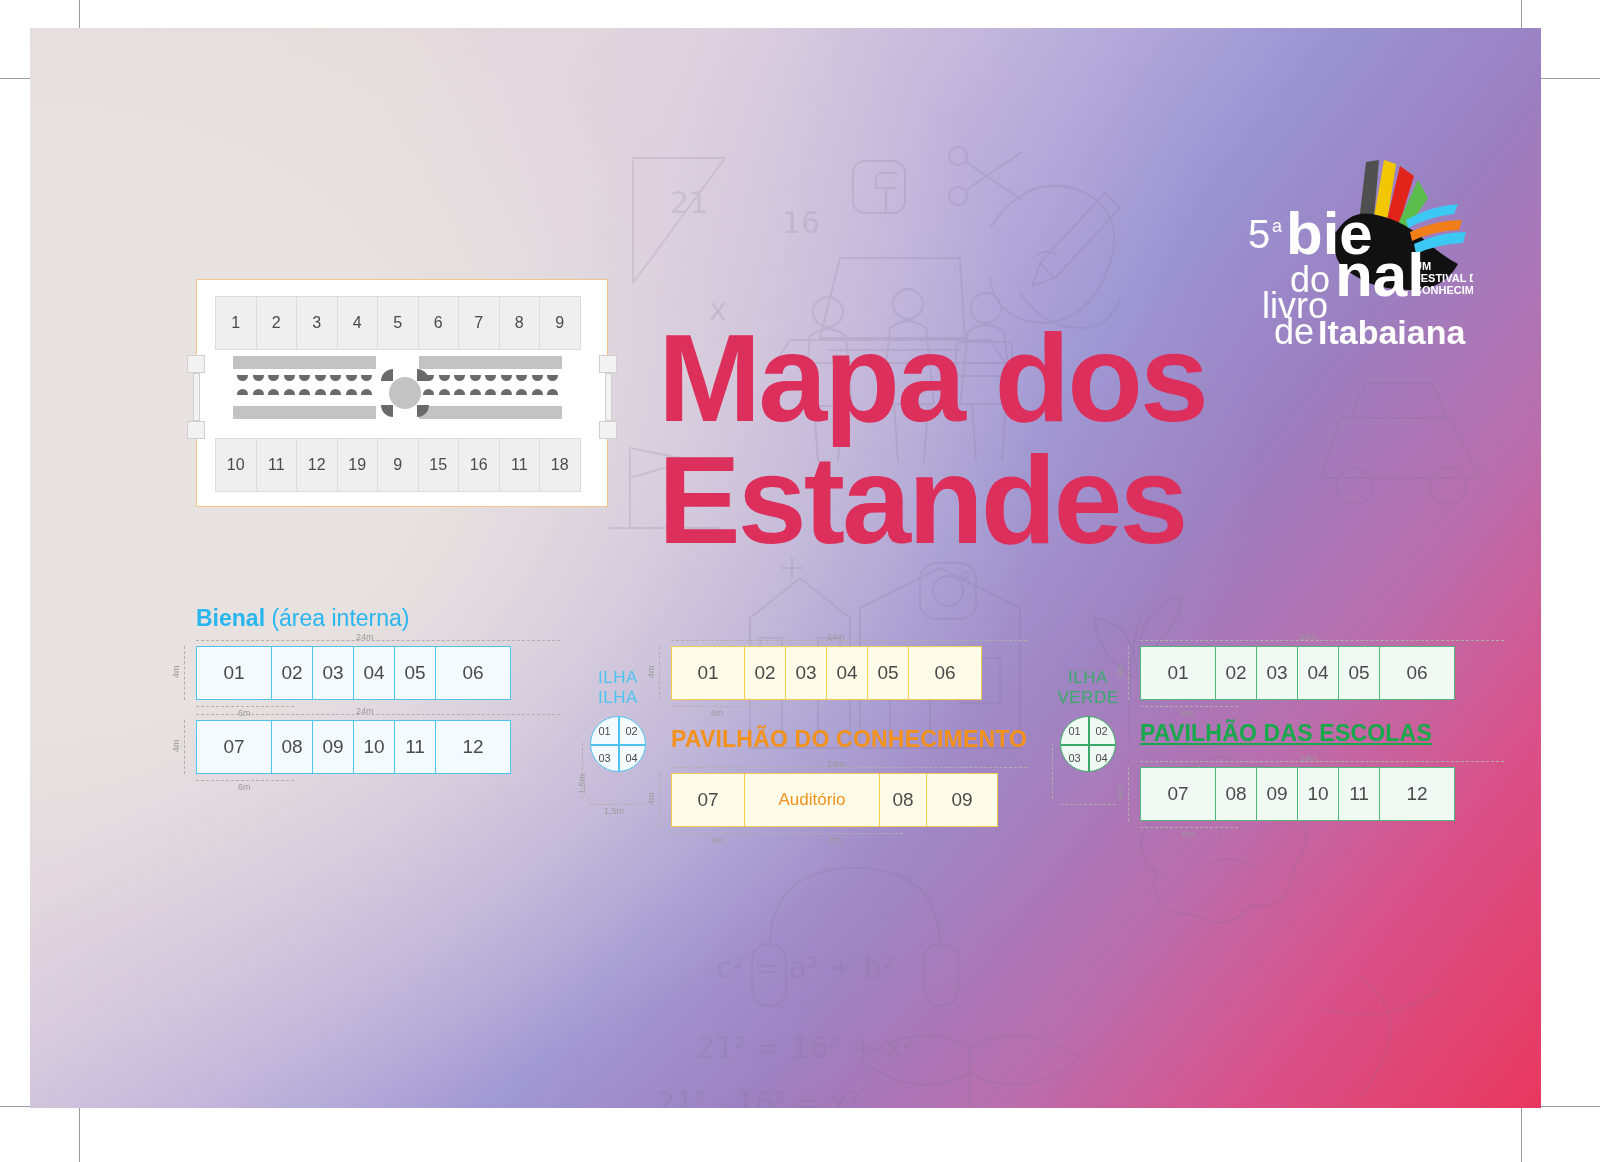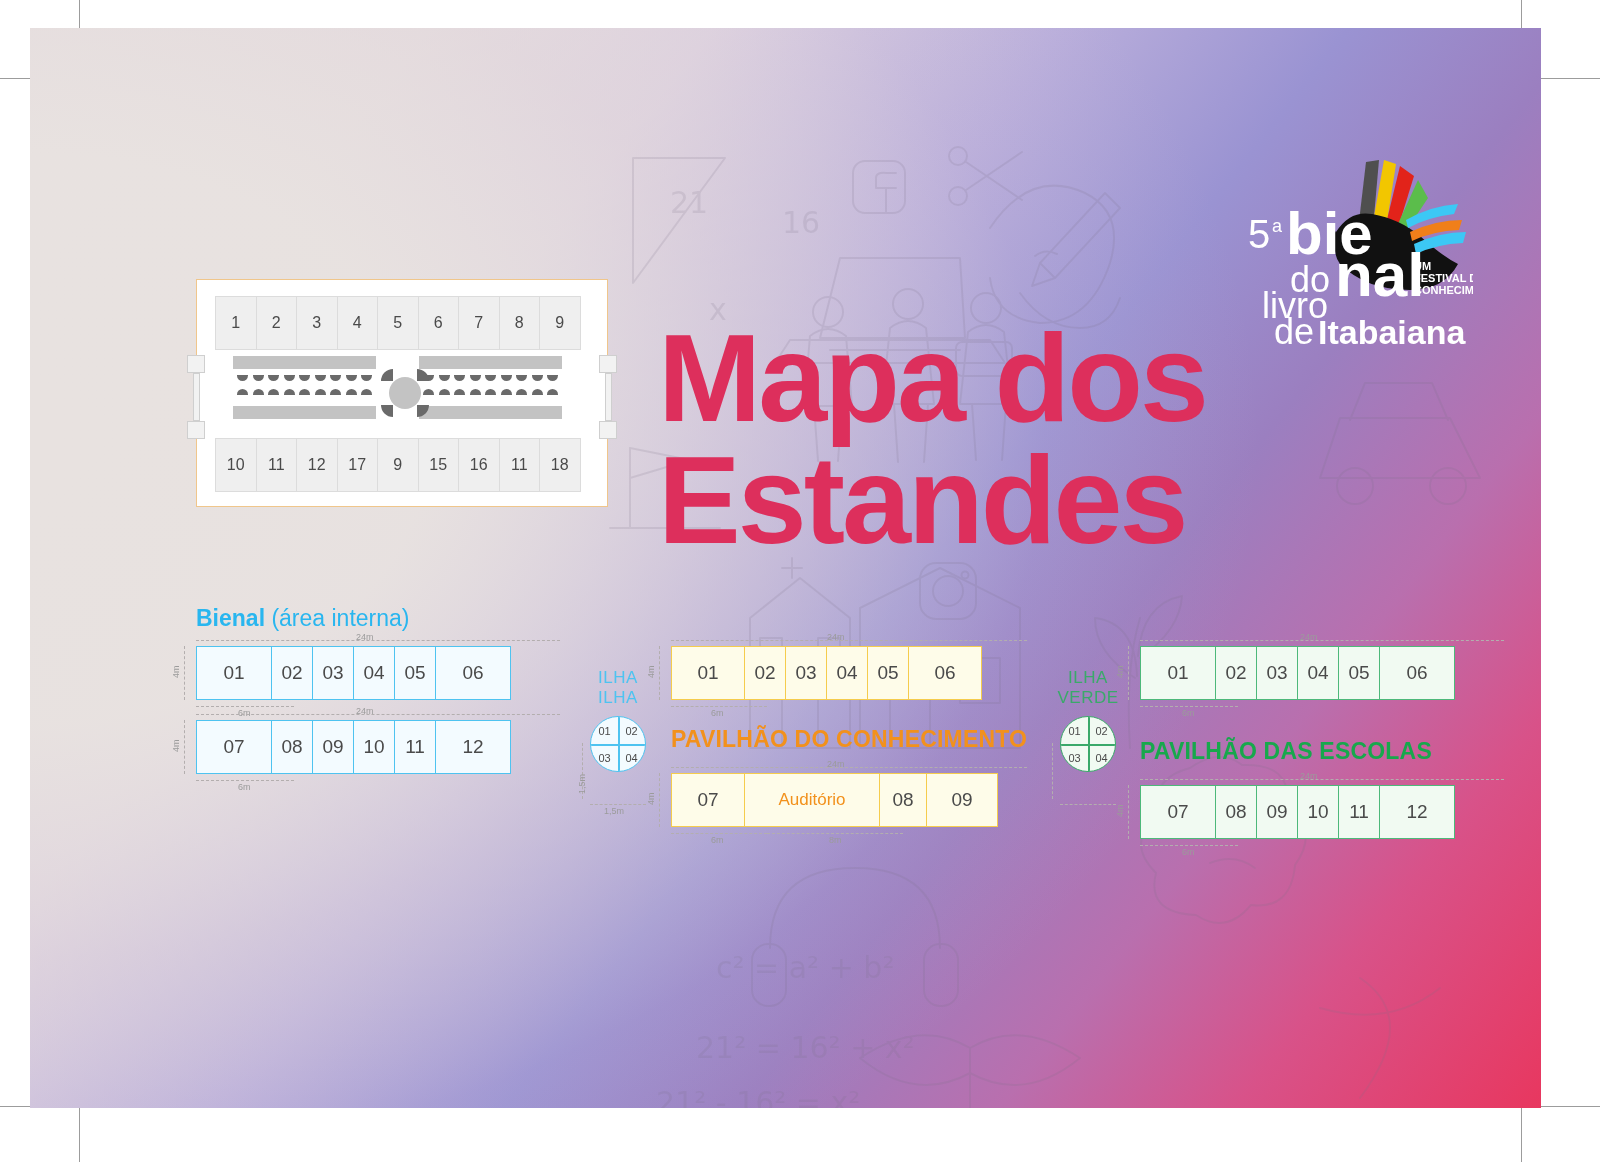--- a/index.html
+++ b/index.html
@@ -325,21 +325,21 @@
             <div class="stand-cell">6</div>
             <div class="stand-cell">7</div>
             <div class="stand-cell">8</div>
             <div class="stand-cell">9</div>
           </div>
 
         <div class="stand-row" id="praca-row-bot">
             <div class="stand-cell">10</div>
             <div class="stand-cell">11</div>
             <div class="stand-cell">12</div>
-            <div class="stand-cell">17</div>
+            <div class="stand-cell">19</div>
             <div class="stand-cell">9</div>
             <div class="stand-cell">15</div>
             <div class="stand-cell">16</div>
             <div class="stand-cell">11</div>
             <div class="stand-cell">18</div>
           </div>
 
         <div class="aisle" style="left:36px; width:143px;">
           <div class="tbl" style="left:0; top:0; width:143px;"></div>
           <div class="tbl" style="left:0; top:50px; width:143px;"></div>
@@ -527,21 +527,21 @@
           <div class="cell" style="width: 42px;">05</div>
           <div class="cell" style="width: 76px;">06</div>
         </div>
       <div class="dim dim-top" style="left:160px;">24m</div>
       <div class="dimline-h" style="left:0; top:-6px; width:364px;"></div>
       <div class="dimline-v" style="left:-12px; top:0; height:54px;"></div>
       <div class="dim" style="left:-24px; top:32px; transform:rotate(-90deg); transform-origin:left top;">4m</div>
       <div class="dimline-h" style="left:0; top:60px; width:98px;"></div>
       <div class="dim" style="left:42px; top:63px;">6m</div>
 
-      <div class="heading" style="color:#17a84c; margin-top:38px;">PAVILHÃO DAS ESCOLAS</div>
+      <div class="heading" style="color:#17a84c; margin-top:20px;text-decoration:underline;">PAVILHÃO DAS ESCOLAS</div>
 
       <div style="position:relative; margin-top:20px;">
         <div class="strip" id="esc-bot">
             <div class="cell" style="width: 76px;">07</div>
             <div class="cell" style="width: 42px;">08</div>
             <div class="cell" style="width: 42px;">09</div>
             <div class="cell" style="width: 42px;">10</div>
             <div class="cell" style="width: 42px;">11</div>
             <div class="cell" style="width: 76px;">12</div>
           </div>

